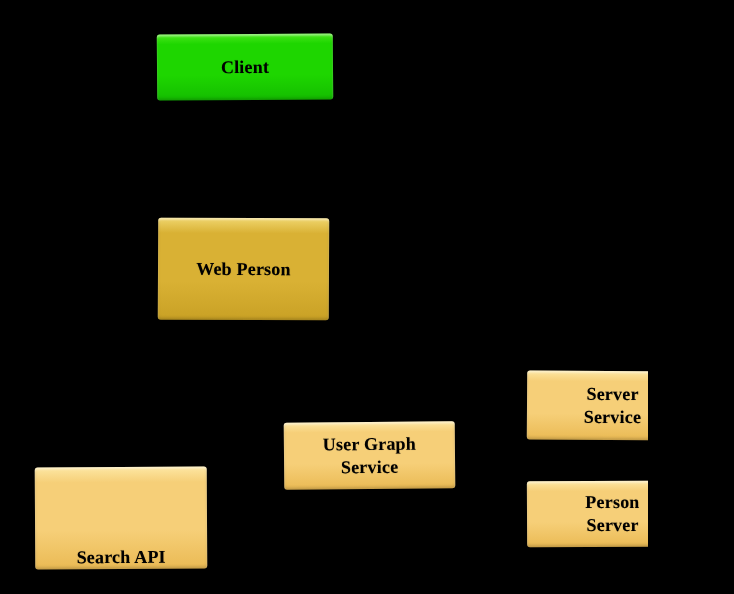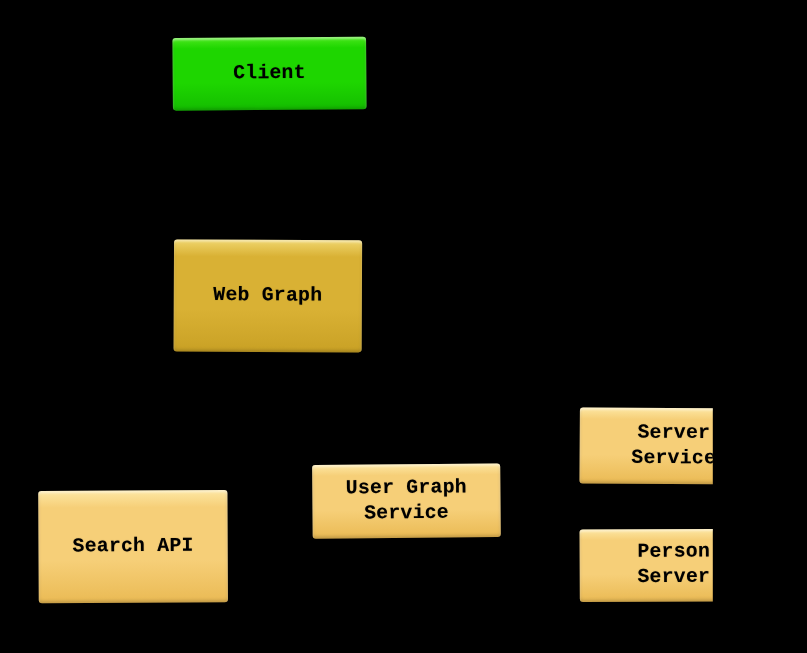--- a/index.html
+++ b/index.html
@@ -6,21 +6,21 @@
     margin: 0;
     padding: 0;
     background: #000000;
   }
   .canvas {
     position: relative;
     width: 648px;
     height: 594px;
     background: #000000;
     overflow: hidden;
-    font-family: Liberation Mono, monospace;
+    font-family: Liberation Serif, serif;
   }
   .node {
     position: absolute;
     display: flex;
     align-items: center;
     justify-content: center;
     text-align: center;
     border-radius: 3px;
     box-shadow: 3px 4px 7px rgba(0,0,0,0.85),
                 inset 0 2px 2px rgba(255,255,255,0.45),
@@ -31,36 +31,36 @@
     font-weight: bold;
     color: #000000;
     line-height: 23px;
     white-space: pre-line;
     letter-spacing: 0.2px;
     text-shadow: 0 0 1px rgba(0,0,0,0.35);
   }
   
   .n-client        { left: 157px; top: 34px;  width: 176px; height: 66px;  transform: rotate(-0.4deg); }
   .n-web-server    { left: 158px; top: 218px; width: 171px; height: 102px; transform: rotate(0.25deg); }
-  .n-search-api    { left: 35px;  top: 446px; width: 172px; height: 102px; transform: rotate(-0.3deg); }
+  .n-search-api    { left: 35px;  top: 467px; width: 172px; height: 102px; transform: rotate(-0.3deg); align-items: flex-end; }
   .n-user-graph    { left: 284px; top: 422px; width: 171px; height: 67px;  transform: rotate(-0.5deg); }
   .n-lookup        { left: 527px; top: 371px; width: 171px; height: 69px;  transform: rotate(0.35deg); }
   .n-person        { left: 527px; top: 481px; width: 171px; height: 66px;  transform: rotate(-0.25deg); }
 </style>
 </head>
 <body>
 
 <div class="canvas" style="background: rgb(0, 0, 0);">
 
   <div class="node n-client" style="background: linear-gradient(rgb(74, 232, 28) 0%, rgb(30, 214, 0) 15%, rgb(30, 214, 0) 62%, rgb(20, 189, 0) 100%);">
     <span class="label">Client</span>
   </div>
 
   <div class="node n-web-server" style="background: linear-gradient(rgb(240, 214, 110) 0%, rgb(217, 177, 52) 15%, rgb(217, 177, 52) 62%, rgb(201, 161, 37) 100%);">
-    <span class="label">Web Graph</span>
+    <span class="label">Web Person</span>
   </div>
 
   <div class="node n-search-api" style="background: linear-gradient(rgb(253, 231, 163) 0%, rgb(246, 207, 120) 15%, rgb(246, 207, 120) 62%, rgb(234, 186, 84) 100%);">
     <span class="label">Search API</span>
   </div>
 
   <div class="node n-user-graph" style="background: linear-gradient(rgb(253, 231, 163) 0%, rgb(246, 207, 120) 15%, rgb(246, 207, 120) 62%, rgb(234, 186, 84) 100%);">
     <span class="label">User Graph
 Service</span>
   </div>

